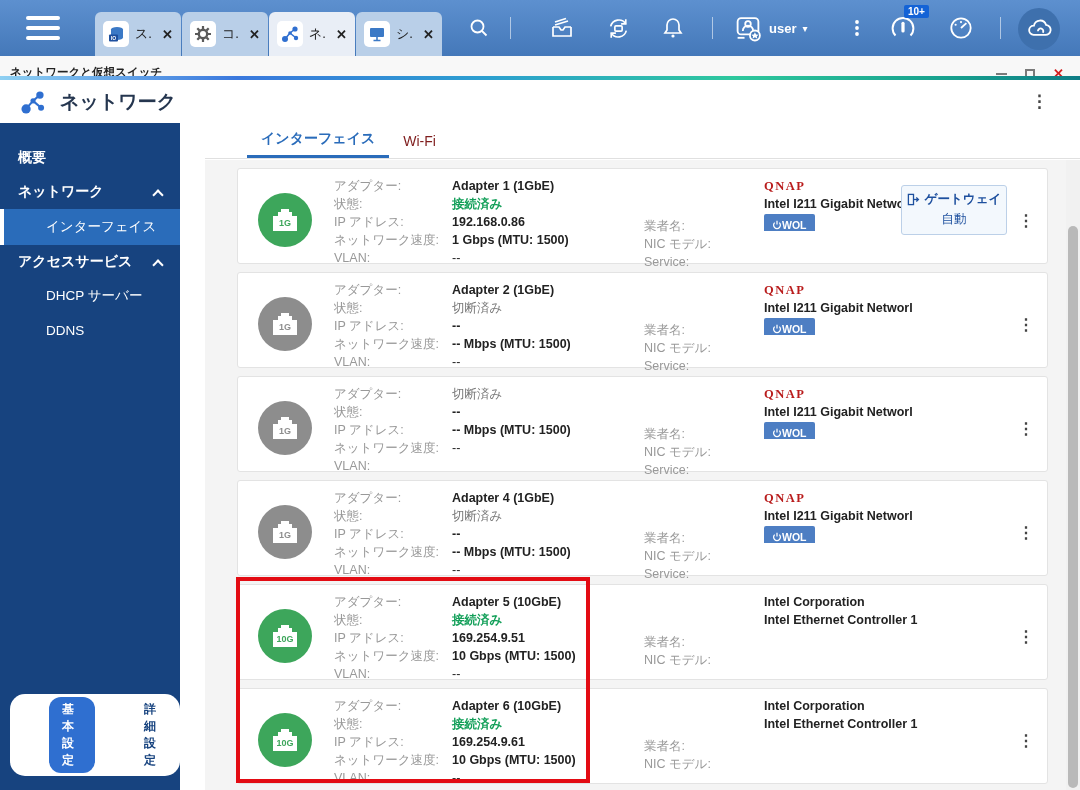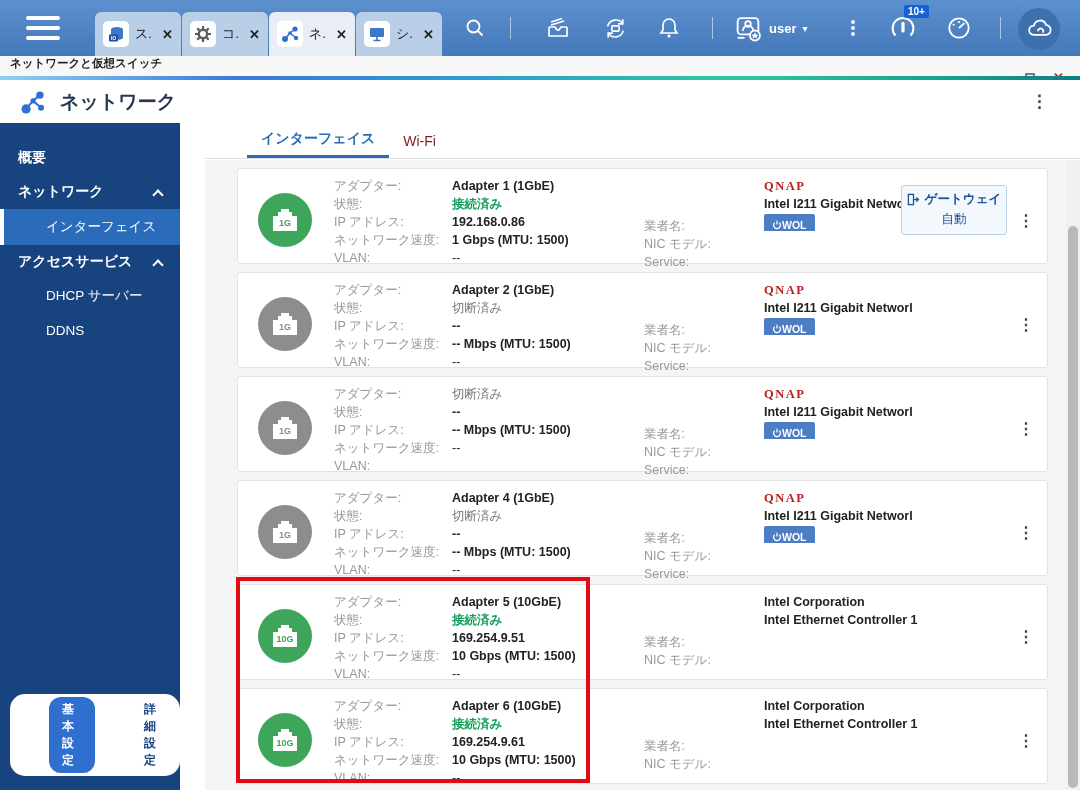--- a/index.html
+++ b/index.html
@@ -14,34 +14,34 @@
   .hamburger span { display:block; height:4px; border-radius:2px; background:#fff; }
   .tabs { position:absolute; left:95px; bottom:0; display:flex; }
   .tab { width:86px; height:44px; display:flex; align-items:center; padding:0 8px;
          border-radius:6px 6px 0 0; background:#b9cfe8; margin-right:1px; }
   .tab.active { background:#e9eef6; }
   .tab-icon { width:26px; height:26px; border-radius:5px; background:#fff; flex:none;
               display:flex; align-items:center; justify-content:center; overflow:hidden; }
   .tab-label { font-size:13px; color:#1d1d1d; margin-left:6px; white-space:nowrap; }
   .tab-close { margin-left:auto; font-size:13px; font-weight:bold; color:#222; cursor:pointer; }
   .tbico { position:absolute; top:13px; width:30px; height:30px; display:flex;
-           align-items:center; justify-content:flex-start; cursor:pointer; }
+           align-items:center; justify-content:flex-end; cursor:pointer; }
   .tb-divider { position:absolute; top:17px; width:1px; height:22px; background:rgba(255,255,255,.55); }
   .userbox { position:absolute; top:13px; left:733px; display:flex; align-items:center; gap:6px;
              color:#fff; cursor:pointer; }
   .user-label { font-size:13px; font-weight:bold; }
   .caret { font-size:10px; }
   .badge { position:absolute; top:-8px; left:16px; background:#1463d6; color:#fff; font-size:10px;
            font-weight:bold; padding:1px 4px; border-radius:2px; }
   .cloudbtn { position:absolute; top:8px; left:1018px; width:42px; height:42px; border-radius:50%;
               background:#3e70ad; display:flex; align-items:center; justify-content:center; cursor:pointer; }
 
   
   .titlebar { position:absolute; top:56px; left:0; right:0; height:24px; background:#f8f8f8;
-              display:flex; align-items:flex-start; padding:0 10px;flex-direction:column; }
+              display:flex; align-items:flex-end; padding:0 10px; }
   .titlebar-title { font-size:11.5px; font-weight:bold; color:#222; }
   .wincontrols { margin-left:auto; display:flex; align-items:center; gap:18px; padding-right:6px; }
   .wc-min { width:11px; height:2px; background:#7a7a7a; cursor:pointer; }
   .wc-max { width:10px; height:9px; border:2px solid #7a7a7a; cursor:pointer; }
   .wc-close { color:#d21f1f; font-weight:bold; font-size:13px; line-height:13px; cursor:pointer; }
   .gradientline { position:absolute; top:76px; left:0; right:0; height:4px;
     background:linear-gradient(90deg,#8fd0f2 0%,#3a78dd 22%,#2c9fd0 45%,#2ec89d 68%,#17a08e 88%,#0f7d86 100%); }
 
   
   .win-header { position:absolute; top:80px; left:0; right:0; height:43px; background:#fff;

